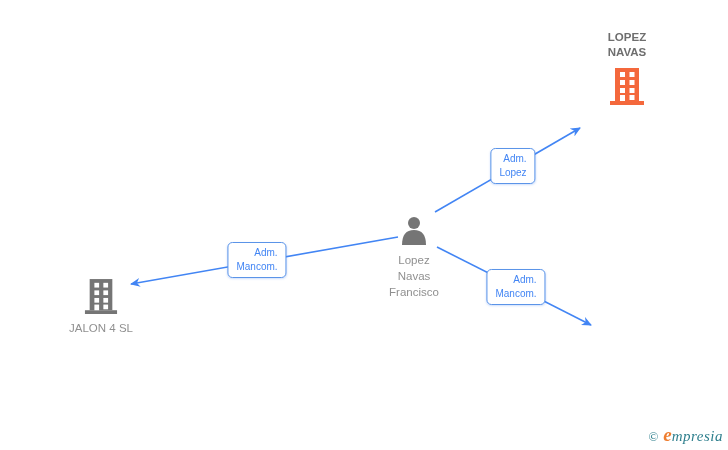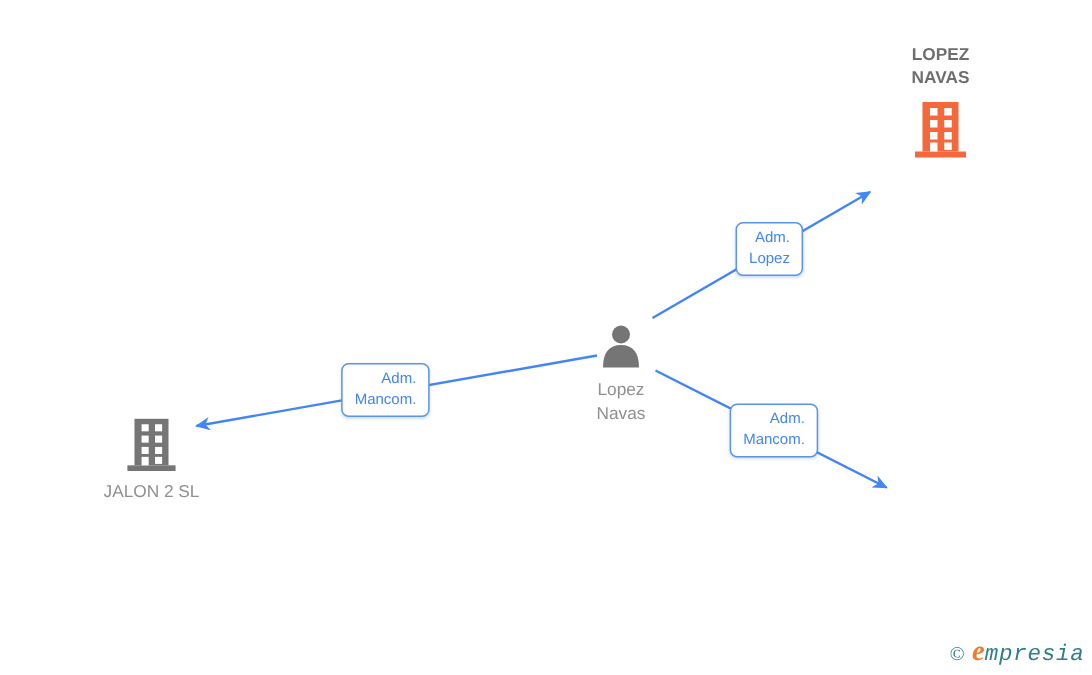--- a/index.html
+++ b/index.html
@@ -60,21 +60,21 @@
     right:5px;bottom:4px;
     font-family:"Liberation Serif","DejaVu Serif",serif;
     font-style:italic;
     color:var(--brand-teal,#2e7f8d);
     font-size:15px;
     cursor:pointer;
     white-space:nowrap;
   }
   .brand .copy{font-style:normal;font-size:13px;margin-right:5px;}
   .brand .e-initial{color:var(--brand-orange,#ef7d2f);font-size:19px;font-weight:bold;}
-  .brand .rest{letter-spacing:0.5px;font-family:Liberation Mono, monospace;}
+  .brand .rest{letter-spacing:0.5px;}
 </style>
 </head>
 <body>
 
 <div class="canvas" style="--edge-color: #4285f4; --edge-border: #5b94e8; --edge-label-blue: #4285f4; --company-highlight: #f4683c; --entity-gray: #757575; --label-gray: #909090; --title-gray: #6e6e6e; --brand-teal: #2e7f8d; --brand-orange: #ef7d2f;">
 
   <svg class="edges-layer" width="728" height="450" viewBox="0 0 728 450">
     <defs>
       <marker id="arrow" markerWidth="11" markerHeight="9" refX="9" refY="4.5" orient="auto" markerUnits="userSpaceOnUse">
         <path d="M0,0 L10,4.5 L0,9 L3,4.5 Z" fill="#4285f4"></path>
@@ -111,20 +111,21 @@
   <div class="node node-person">
     <svg class="icon" width="30" height="30" viewBox="0 0 30 30">
       <g fill="var(--entity-gray,#757575)">
         <circle cx="15" cy="7" r="6"></circle>
         <path d="M15 14 C7 14 3 19 3 29 L27 29 C27 19 23 14 15 14 Z"></path>
       </g>
     </svg>
     <div class="node-label entity-label person-label">
       <div>Lopez</div>
       <div>Navas</div>
+      <div>Francisco</div>
     </div>
   </div>
 
   <div class="node node-jalon">
     <svg class="icon" width="34" height="36" viewBox="0 0 36 38">
       <g fill="var(--entity-gray,#757575)">
         <rect x="1" y="33" width="34" height="4"></rect>
         <rect x="6" y="0" width="24" height="33"></rect>
       </g>
       <g fill="#ffffff">
@@ -132,21 +133,21 @@
           <rect x="20.5" y="4" width="5" height="5"></rect>
         <rect x="11" y="12" width="5" height="5"></rect>
           <rect x="20.5" y="12" width="5" height="5"></rect>
         <rect x="11" y="20" width="5" height="5"></rect>
           <rect x="20.5" y="20" width="5" height="5"></rect>
         <rect x="11" y="27" width="5" height="6"></rect>
           <rect x="20.5" y="27" width="5" height="5"></rect>
       </g>
     </svg>
     <div class="node-label entity-label">
-      <div>JALON 2 SL</div>
+      <div>JALON 4 SL</div>
     </div>
   </div>
 
 
   <div class="edge-label edge-label-unico">
     <div>Adm.</div>
     <div>Lopez</div>
   </div>
   <div class="edge-label edge-label-mancom-left">
     <div>Adm.</div>

